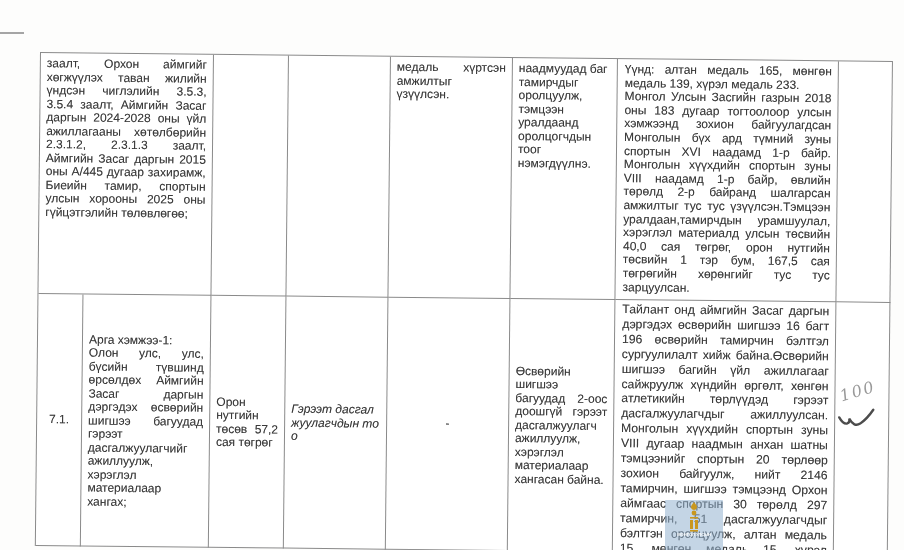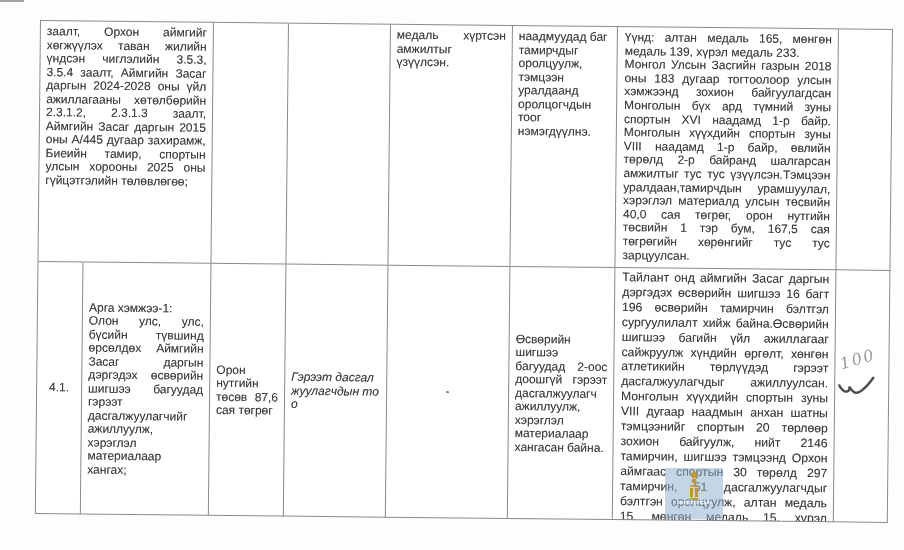--- a/index.html
+++ b/index.html
@@ -2,21 +2,21 @@
 <html><head>
 <meta charset="utf-8">
 <style>
   html,body{margin:0;padding:0;}
   body{
     width:904px;height:550px;overflow:hidden;position:relative;
     background:#fdfdfc;
     font-family:"Liberation Sans", sans-serif;
     color:#3a3a3a;
   }
-  .page{position:absolute;inset:0;overflow:hidden;}
+  .page{position:absolute;inset:0;overflow:hidden;margin-top:32px;}
   .scan-artifact{position:absolute;left:0;top:0;width:24px;height:2px;background:#8f8f8f;opacity:.8;}
   
   .tbl{
     position:absolute;left:40px;top:20px;width:852px;height:493px;
     transform:rotate(0.6deg);transform-origin:0 0;
     display:grid;
     grid-template-columns:45px 128px 75px 102px 122px 105px 221px 54px;
     grid-template-rows:241px 252px;
     border-left:1px solid #8a8a8a;border-top:1px solid #8a8a8a;
     background:#fff;
@@ -73,28 +73,28 @@
     <div class="cell span2 pad just">заалт, Орхон аймгийг хөгжүүлэх таван жилийн үндсэн чиглэлийн 3.5.3, 3.5.4 заалт, Аймгийн Засаг даргын 2024-2028 оны үйл ажиллагааны хөтөлбөрийн 2.3.1.2, 2.3.1.3 заалт, Аймгийн Засаг даргын 2015 оны А/445 дугаар захирамж, Биеийн тамир, спортын улсын хорооны 2025 оны гүйцэтгэлийн төлөвлөгөө;</div>
     <div class="cell"></div>
     <div class="cell"></div>
     <div class="cell pad just">медаль хүртсэн амжилтыг үзүүлсэн.</div>
     <div class="cell pad">наадмуудад баг тамирчдыг оролцуулж, тэмцээн уралдаанд оролцогчдын тоог нэмэгдүүлнэ.</div>
     <div class="cell g1 just preline">Үүнд: алтан медаль 165, мөнгөн медаль 139, хүрэл медаль 233.
 Монгол Улсын Засгийн газрын 2018 оны 183 дугаар тогтоолоор улсын хэмжээнд зохион байгуулагдсан Монголын бүх ард түмний зуны спортын XVI наадамд 1-р байр. Монголын хүүхдийн спортын зуны VIII наадамд 1-р байр, өвлийн төрөлд 2-р байранд шалгарсан амжилтыг тус тус үзүүлсэн.Тэмцээн уралдаан,тамирчдын урамшуулал, хэрэглэл материалд улсын төсвийн 40,0 сая төгрөг, орон нутгийн төсвийн 1 тэр бум, 167,5 сая төгрөгийн хөрөнгийг тус тус зарцуулсан.</div>
     <div class="cell"></div>
 
     <div class="cell vcenter hcenter">
-      <span class="inner">4.1.</span>
+      <span class="inner">7.1.</span>
     </div>
     <div class="cell pad vcenter">
       <span class="inner just preline">Арга хэмжээ-1:
 Олон улс, улс, бүсийн түвшинд өрсөлдөх Аймгийн Засаг даргын дэргэдэх өсвөрийн шигшээ багуудад гэрээт дасгалжуулагчийг ажиллуулж, хэрэглэл материалаар хангах;</span>
     </div>
     <div class="cell pad vcenter">
-      <span class="inner just">Орон нутгийн төсөв 87,6 сая төгрөг</span>
+      <span class="inner just">Орон нутгийн төсөв 57,2 сая төгрөг</span>
     </div>
     <div class="cell pad vcenter">
       <span class="inner brk">Гэрээт дасгалжуулагчдын тоо</span>
     </div>
     <div class="cell vcenter hcenter">
       <span class="inner">-</span>
     </div>
     <div class="cell pad vcenter">
       <span class="inner just">Өсвөрийн шигшээ багуудад 2-оос доошгүй гэрээт дасгалжуулагч ажиллуулж, хэрэглэл материалаар хангасан байна.</span>
     </div>

